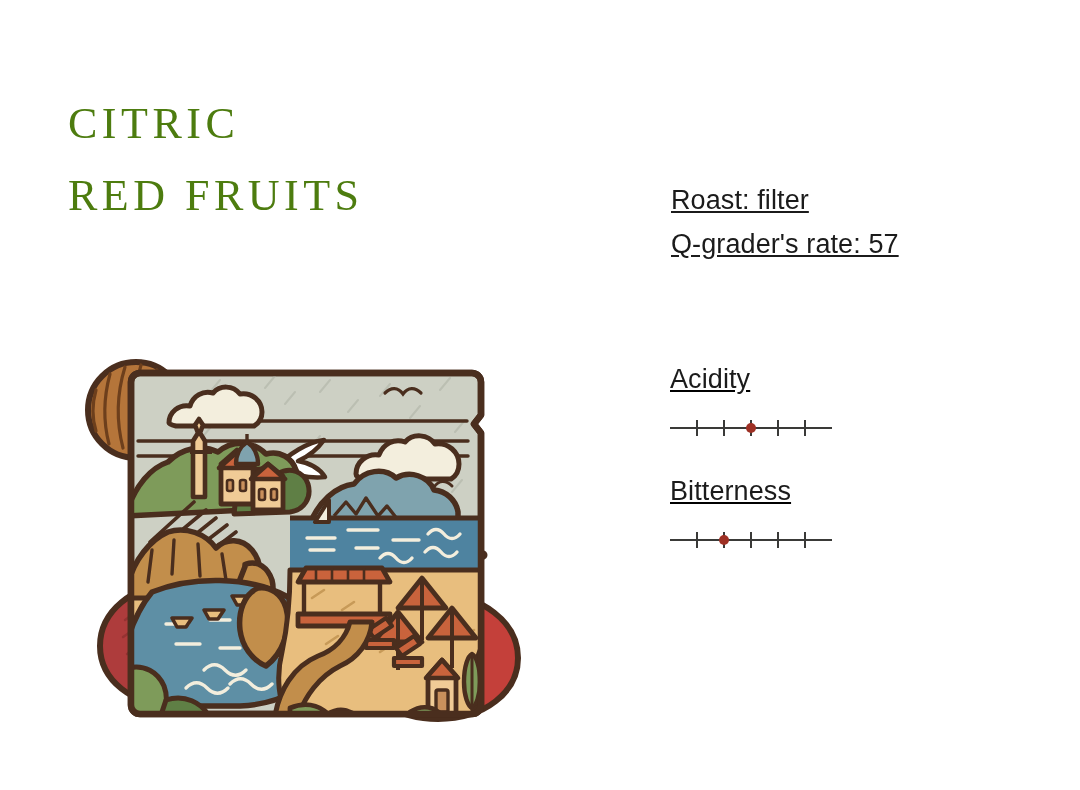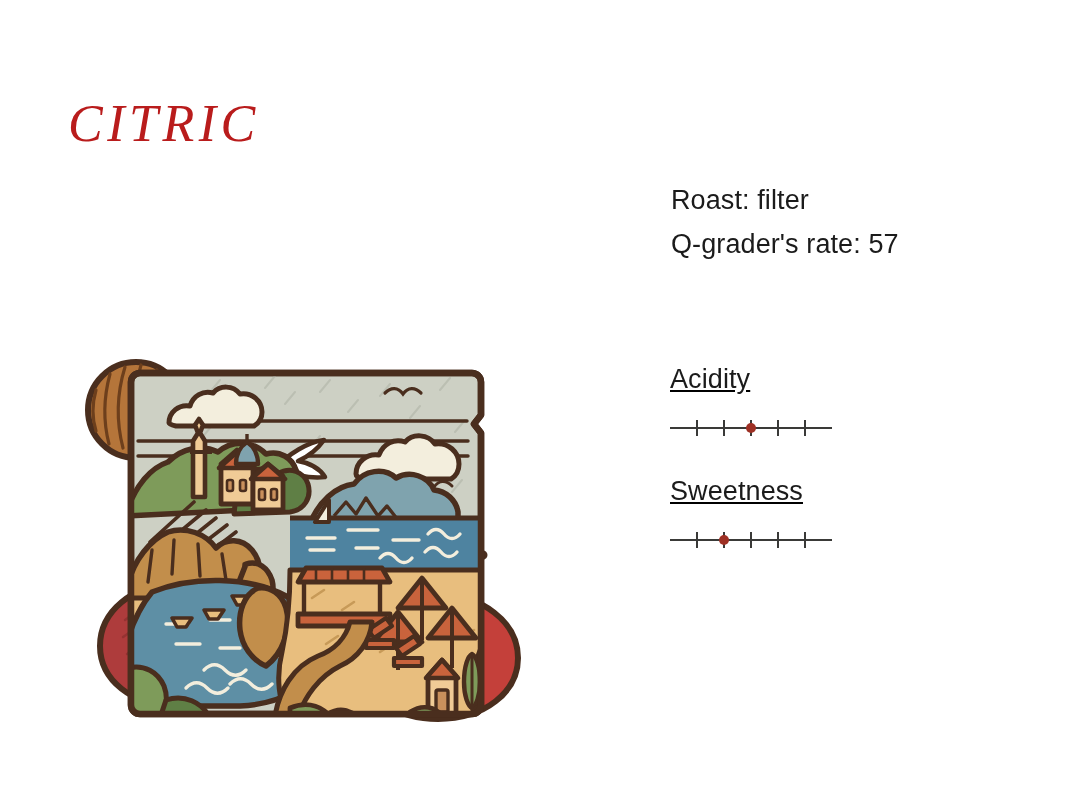--- a/index.html
+++ b/index.html
@@ -18,43 +18,43 @@
   }
 
   
   #flavour-title {
     position: absolute;
     left: 68px;
     top: 88px;
     width: 560px;
   }
   #flavour-title .flavour-line {
-    color: #b91c1c;
+    color: #4d7c0f;
     font-family: "Liberation Serif", serif;
-    font-size: 52px;
+    font-size: 44px;
     line-height: 72px;
     letter-spacing: 4.5px;
     font-weight: 400;
     white-space: nowrap;
-    font-style: italic;
   }
 
   
   #spec-list {
     position: absolute;
     left: 671px;
     top: 178px;
     width: 390px;
   }
   #spec-list .spec-line {
     color: #1b1b1b;
     font-size: 27px;
     line-height: 44px;
     white-space: nowrap;
     letter-spacing: 0.1px;
+    text-decoration: underline;
   }
 
   #attributes {
     position: absolute;
     left: 670px;
     top: 363px;
     width: 390px;
     text-decoration: underline;
   }
   .attribute-block {
@@ -110,20 +110,21 @@
     display: block;
     width: 470px;
     height: 385px;
   }
 </style>
 </head>
 <body>
 
 <div id="flavour-title">
   <div class="flavour-line">CITRIC</div>
+  <div class="flavour-line">RED FRUITS</div>
 </div>
 
 <div id="spec-list">
   <div class="spec-line">Roast: filter</div>
   <div class="spec-line">Q-grader's rate: 57</div>
 </div>
 
 <div id="attributes">
     <div class="attribute-block">
       <div class="attribute-label">Acidity</div>
@@ -131,21 +132,21 @@
         <div class="scale-axis"></div>
         <div class="scale-tick" style="left: 27px;"></div>
         <div class="scale-tick" style="left: 54px;"></div>
         <div class="scale-tick" style="left: 81px;"></div>
         <div class="scale-tick" style="left: 108px;"></div>
         <div class="scale-tick" style="left: 135px;"></div>
         <div class="scale-dot" style="left: 81px; background: rgb(158, 48, 36);"></div>
       </div>
     </div>
     <div class="attribute-block">
-      <div class="attribute-label">Sweetness</div>
+      <div class="attribute-label">Bitterness</div>
       <div class="attribute-scale">
         <div class="scale-axis"></div>
         <div class="scale-tick" style="left: 27px;"></div>
         <div class="scale-tick" style="left: 54px;"></div>
         <div class="scale-tick" style="left: 81px;"></div>
         <div class="scale-tick" style="left: 108px;"></div>
         <div class="scale-tick" style="left: 135px;"></div>
         <div class="scale-dot" style="left: 54px; background: rgb(158, 48, 36);"></div>
       </div>
     </div>

